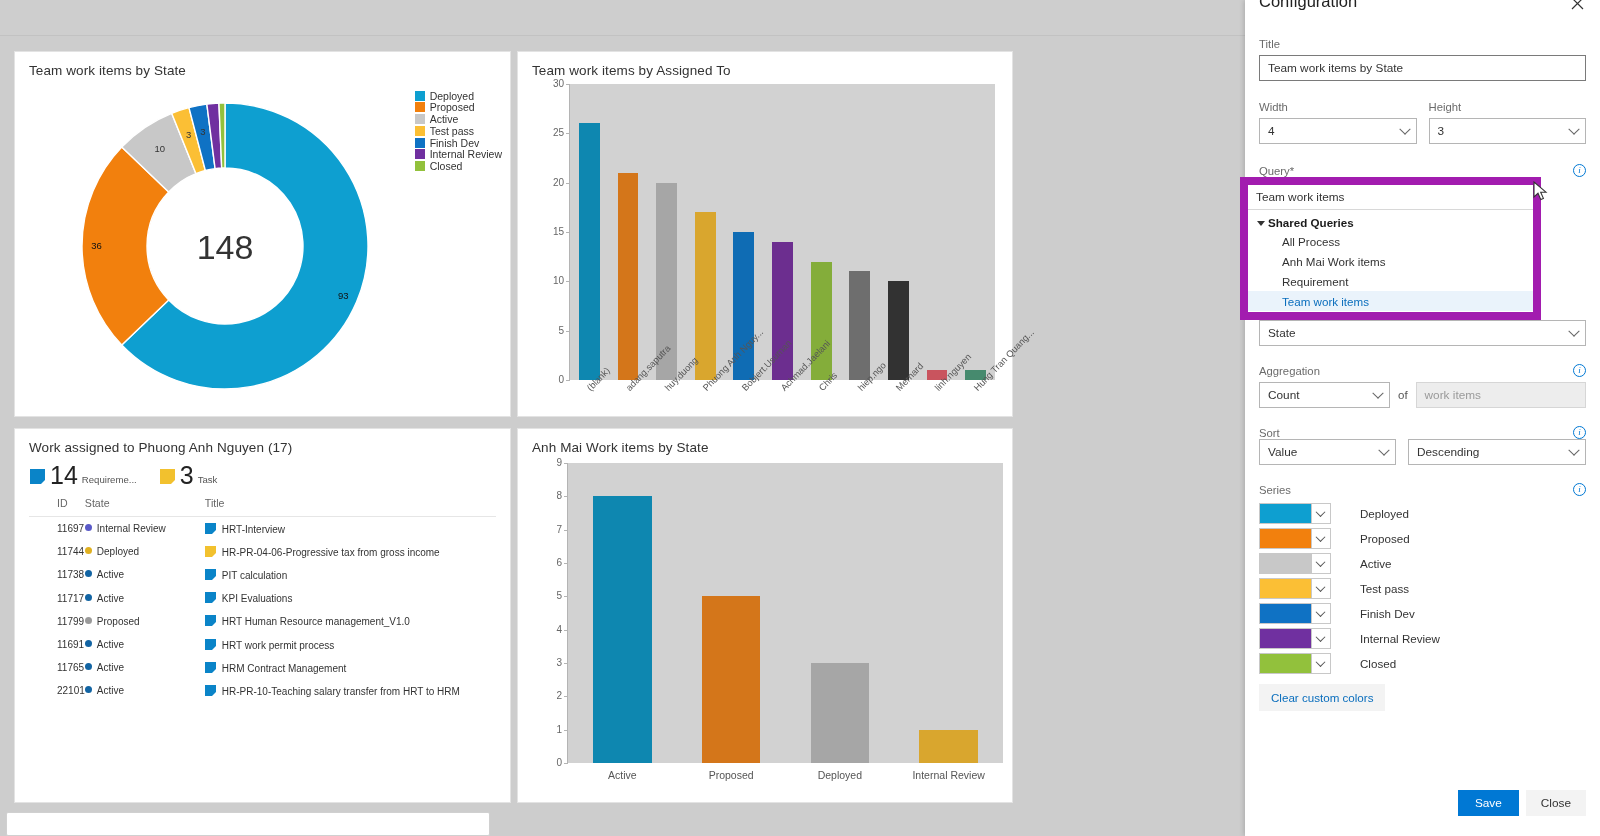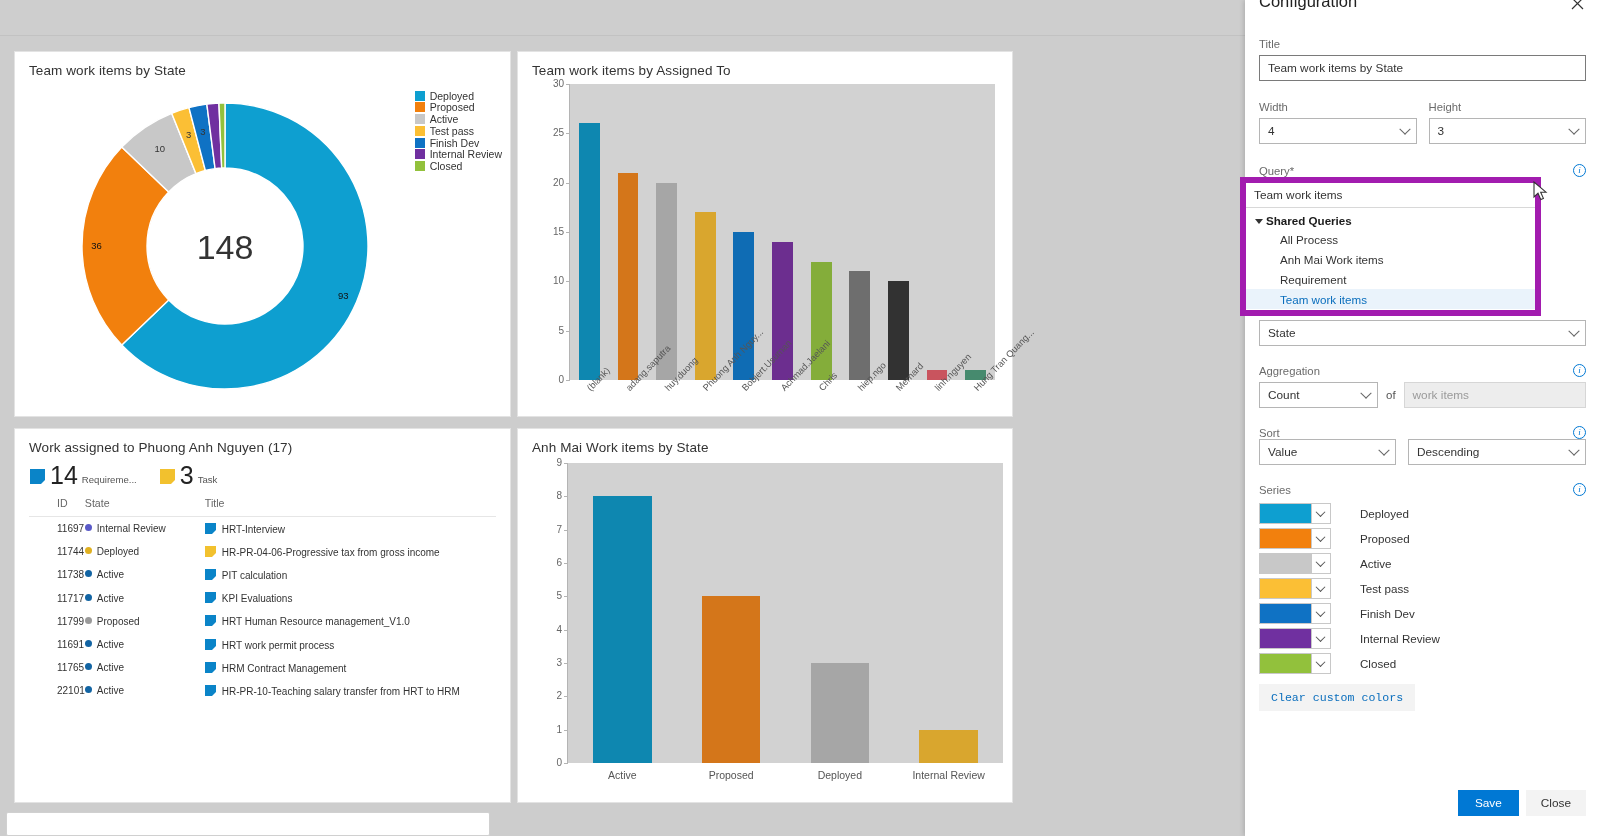--- a/index.html
+++ b/index.html
@@ -109,21 +109,21 @@
     color: #0078d4; font-size: 9px; line-height: 11px; text-align: center;
     font-family: "Liberation Serif", serif; font-style: italic;
   }
   .two { display: flex; gap: 12px; }
   .two > div { flex: 1; }
 
   
   .qwrap { position: relative; }
   .qbox {
     position: absolute; left: -5px; top: -6px; width: 301px;
-    border: 6px solid #a21caf; background: #fff; z-index: 30;
+    border: 8px solid #a21caf; background: #fff; z-index: 30;
   }
   .qinput {
     position: relative; height: 25px; border-bottom: 1px solid #d8d8d8;
     font-size: 11.8px; color: #333; padding: 0 20px 0 8px; line-height: 24px;
   }
   .qlist { background: #fff; padding: 3px 0 1px 0; }
   .q-group {
     font-size: 11.6px; font-weight: bold; color: #1b1b1b; padding: 3px 0 3px 20px; position: relative;
   }
   .q-tri {
@@ -141,21 +141,21 @@
   .sw-btn { flex: 1; position: relative; background: #fff; border-left: 1px solid #c8c8c8; }
   .sw-btn .chev {
     position: absolute; left: 50%; top: 50%; margin: -4px 0 0 -4px;
     width: 7px; height: 7px; border-right: 1.3px solid #555; border-bottom: 1.3px solid #555;
     transform: rotate(45deg) translate(-1px,-1px);
   }
   .sw-lbl { font-size: 11.6px; color: #333; margin-left: 29px; }
   .clear-btn {
     margin-top: 6px; background: #f3f3f3; border: none; color: #0a6ebd;
     font-size: 11.6px; padding: 7px 12px; cursor: pointer;
-    font-family: Liberation Mono, monospace;
+    font-family: Liberation Sans, sans-serif;
   }
   .p-foot { position: absolute; right: 14px; bottom: 20px; display: flex; gap: 7px; }
   .btn-primary {
     background: #0078d4; color: #fff; border: none; font-size: 11.8px;
     padding: 6px 17px; cursor: pointer; font-family: "Liberation Sans", sans-serif;
   }
   .btn-sec {
     background: #f3f3f3; color: #333; border: none; font-size: 11.8px;
     padding: 6px 15px; cursor: pointer; font-family: "Liberation Sans", sans-serif;
   }
@@ -505,21 +505,21 @@
         <i class="chev"></i>
       </div>
     </div>
 
     <div class="fld" style="margin-top:18px;">
       <div class="lbl-row">
         <span class="lbl" style="margin:0;">Aggregation</span>
         <span class="info">i</span>
       </div>
       <div style="display:flex; align-items:center; gap:8px; margin-top:5px;">
-        <div class="sel" style="width:119px;">
+        <div class="sel" style="width:131px;">
           <span>Count</span>
           <i class="chev"></i>
         </div>
         <span style="font-size:11.5px;color:#555;">of</span>
         <div class="sel" style="flex:1; background:#ededed; border-color:#d6d6d6; color:#9a9a9a; padding-right:8px;">
           <span>work items</span>
         </div>
       </div>
     </div>
 

